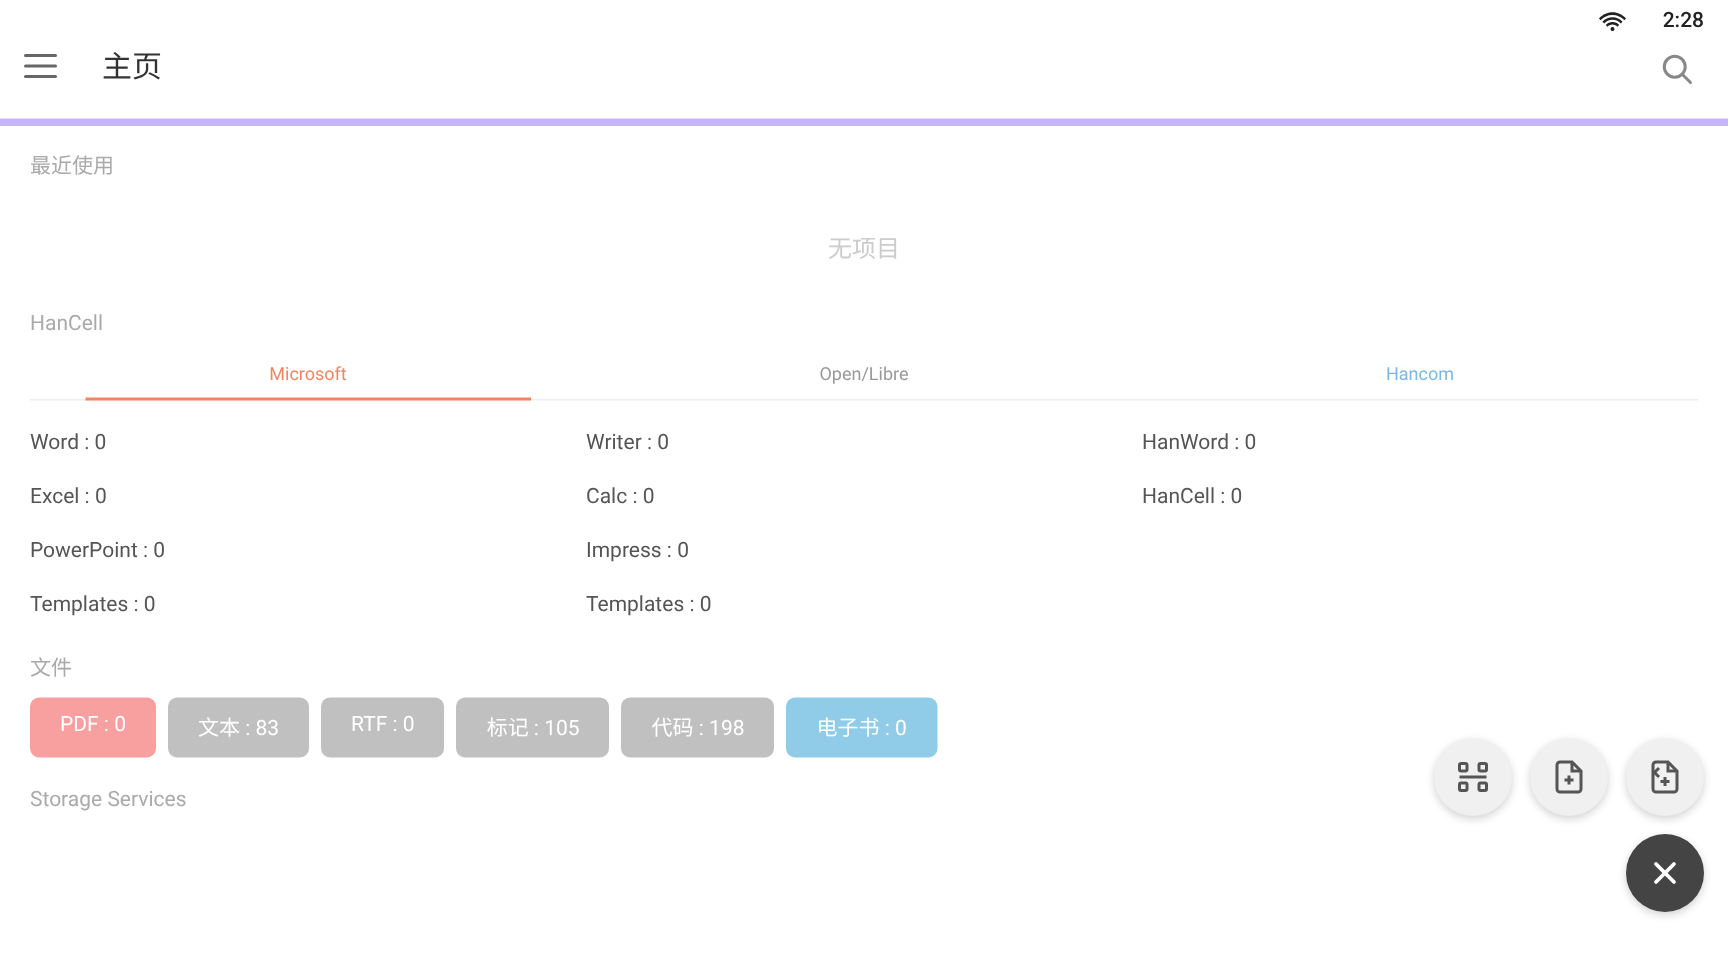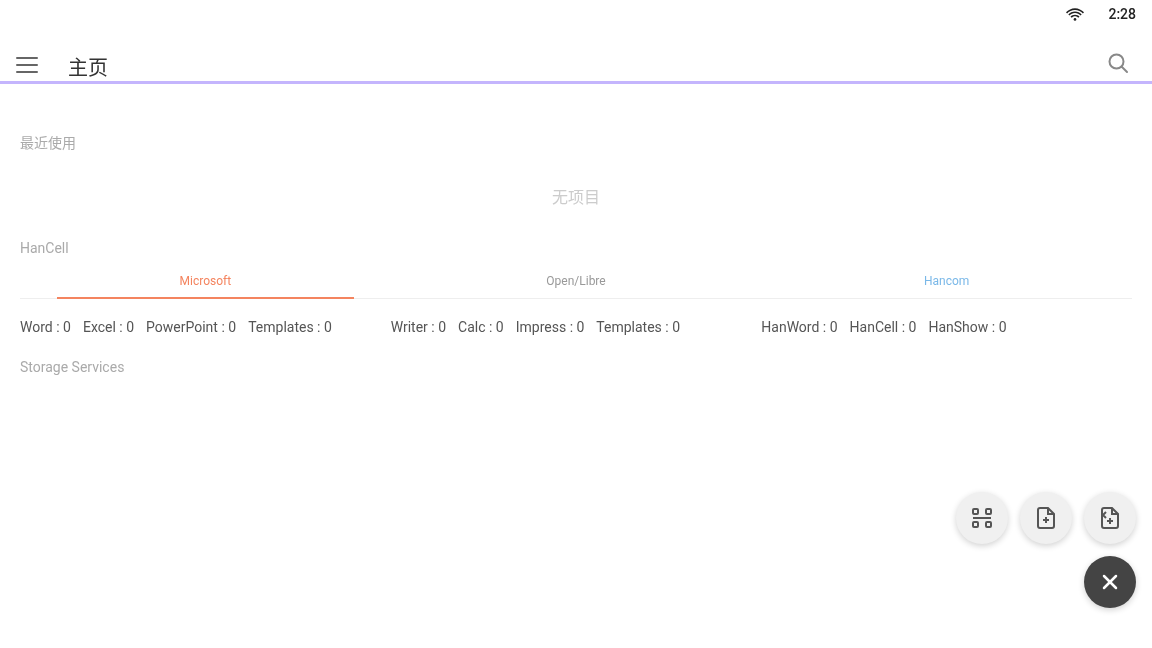--- a/index.html
+++ b/index.html
@@ -29,24 +29,24 @@
     .status-time {
       font-size: 14px;
       font-weight: 500;
       color: #222;
     }
 
     
     .top-bar {
       height: 56px;
       display: flex;
-      align-items: flex-end;
+      align-items: flex-start;
       padding: 0 16px;
       background: #fff;
-      border-bottom: 3px solid #c4b5fd;
+      border-bottom: 5px solid #c4b5fd;
     }
     .hamburger-icon {
       width: 32px;
       height: 32px;
       display: flex;
       flex-direction: column;
       justify-content: center;
       gap: 5px;
       cursor: pointer;
       margin-right: 20px;
@@ -83,21 +83,20 @@
     
     .section-label {
       font-size: 14px;
       color: #aaa;
       margin-bottom: 8px;
     }
 
     
     .recent-section {
       margin-bottom: 24px;
-      margin-top: 32px;
     }
     .no-items {
       text-align: center;
       color: #ccc;
       font-size: 16px;
       padding: 24px 0 8px 0;
     }
 
     
     .office-section {
@@ -133,21 +132,21 @@
     }
 
     
     .office-grid {
       display: grid;
       grid-template-columns: 1fr 1fr 1fr;
       gap: 0;
     }
     .office-col {
       display: flex;
-      flex-direction: row;
+      flex-direction: column;
       gap: 12px;
     }
     .office-stat {
       font-size: 14px;
       color: #555;
       padding: 4px 0;
     }
 
     
     .file-section {
@@ -275,25 +274,35 @@
       <div class="office-col">
         <div class="office-stat">Writer : 0</div>
         <div class="office-stat">Calc : 0</div>
         <div class="office-stat">Impress : 0</div>
         <div class="office-stat">Templates : 0</div>
       </div>
 
       <div class="office-col">
         <div class="office-stat">HanWord : 0</div>
         <div class="office-stat">HanCell : 0</div>
-        <div class="office-stat">HanShow : 0</div>
       </div>
     </div>
   </div>
 
+  <div class="file-section">
+    <div class="section-label">文件</div>
+    <div class="file-tabs">
+      <div class="file-tab pink">PDF : 0</div>
+      <div class="file-tab gray">文本 : 83</div>
+      <div class="file-tab gray">RTF : 0</div>
+      <div class="file-tab gray">标记 : 105</div>
+      <div class="file-tab gray">代码 : 198</div>
+      <div class="file-tab blue">电子书 : 0</div>
+    </div>
+  </div>
 
   <div class="storage-section">
     <div class="section-label">Storage Services</div>
   </div>
 
 </div>
 
 <div class="fab-area">
   <div class="fab-row">
 

